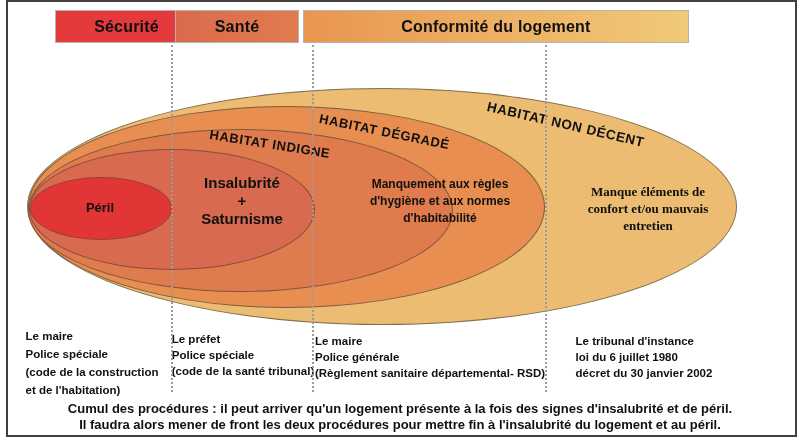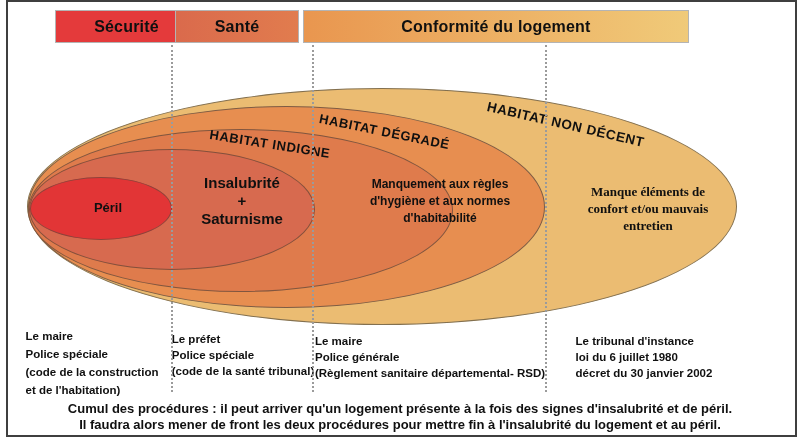--- a/index.html
+++ b/index.html
@@ -30,21 +30,21 @@
   #e-peril{left:30px;top:177px;width:142px;height:63px;background:#e23536;border-color:#8e423a;}
   
   .ringlabel{position:absolute;font-size:13px;letter-spacing:.6px;white-space:nowrap;
     transform-origin:0 0;z-index:12;}
   #lbl-indigne{left:211px;top:127px;transform:rotate(9deg);}
   #lbl-degrade{left:321px;top:111px;transform:rotate(11.5deg);}
   #lbl-nondecent{left:489px;top:99px;transform:rotate(13deg);font-size:13.5px;}
   
   .blocktext{position:absolute;transform:translateX(-50%);text-align:center;
     white-space:nowrap;z-index:12;}
-  #txt-peril{left:108px;top:200px;font-size:13px;}
+  #txt-peril{left:100px;top:200px;font-size:13px;}
   #txt-insalubrite{left:242px;top:174px;font-size:15px;line-height:18px;}
   #txt-manquement{left:440px;top:176px;font-size:12px;line-height:17px;}
   #txt-manque{left:648px;top:183px;font-size:13px;line-height:17px;font-family:Liberation Serif, serif;}
   
   .col{position:absolute;transform:translateX(-50%);
     font-size:11.5px;line-height:16px;white-space:nowrap;z-index:20;}
   #col1{left:92px;top:327px;line-height:18px;}
   #col2{left:243px;top:331px;}
   #col3{left:430px;top:333px;}
   #col4{left:644px;top:333px;}

